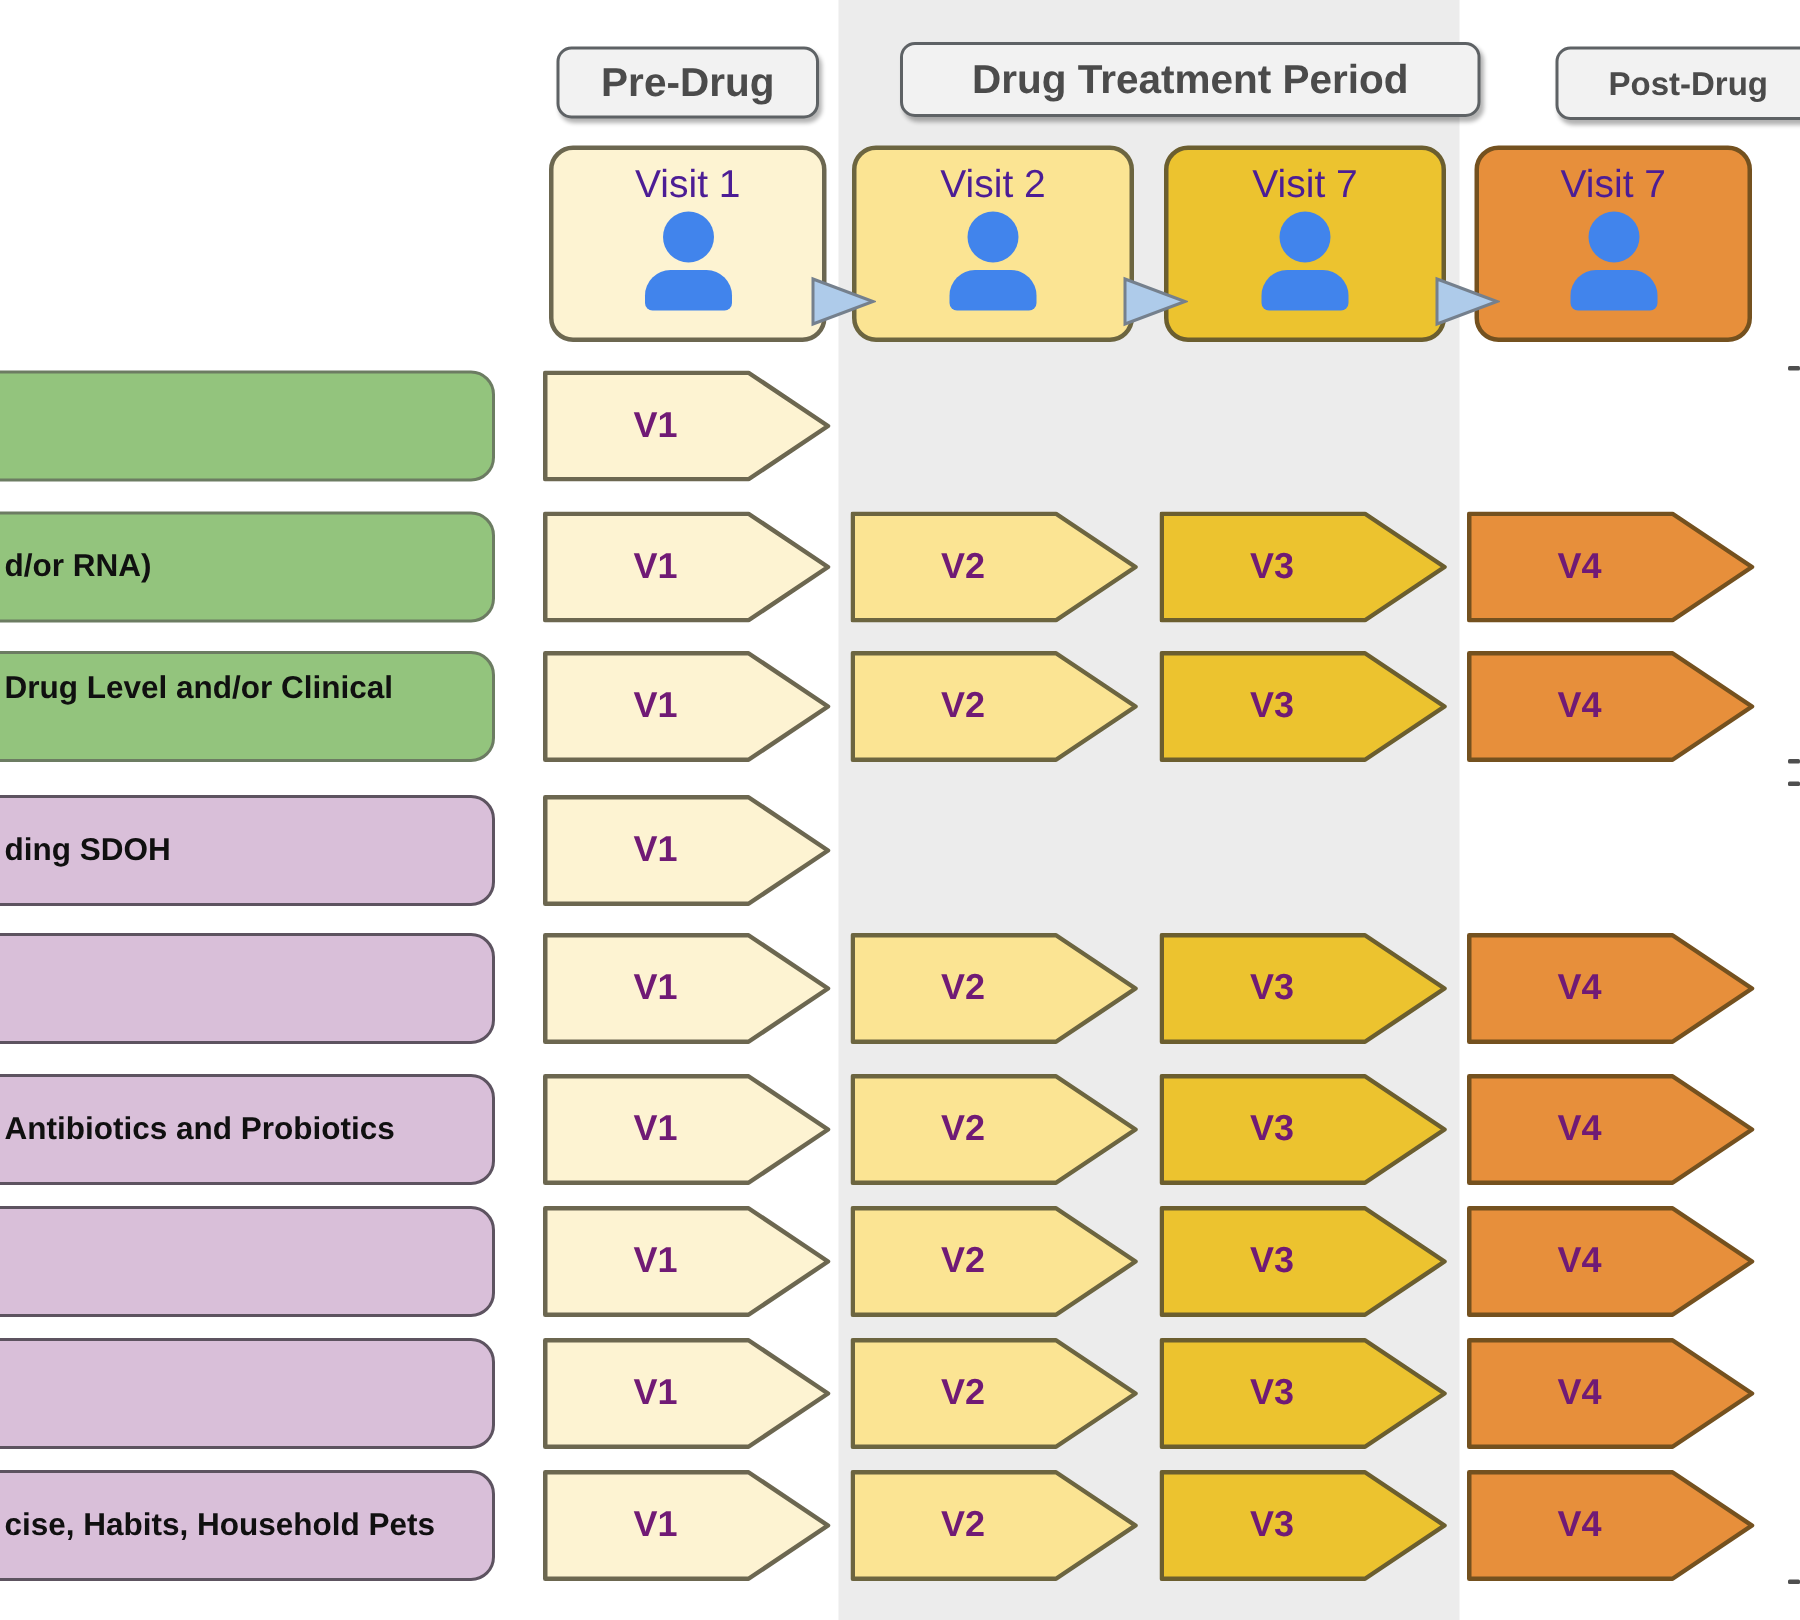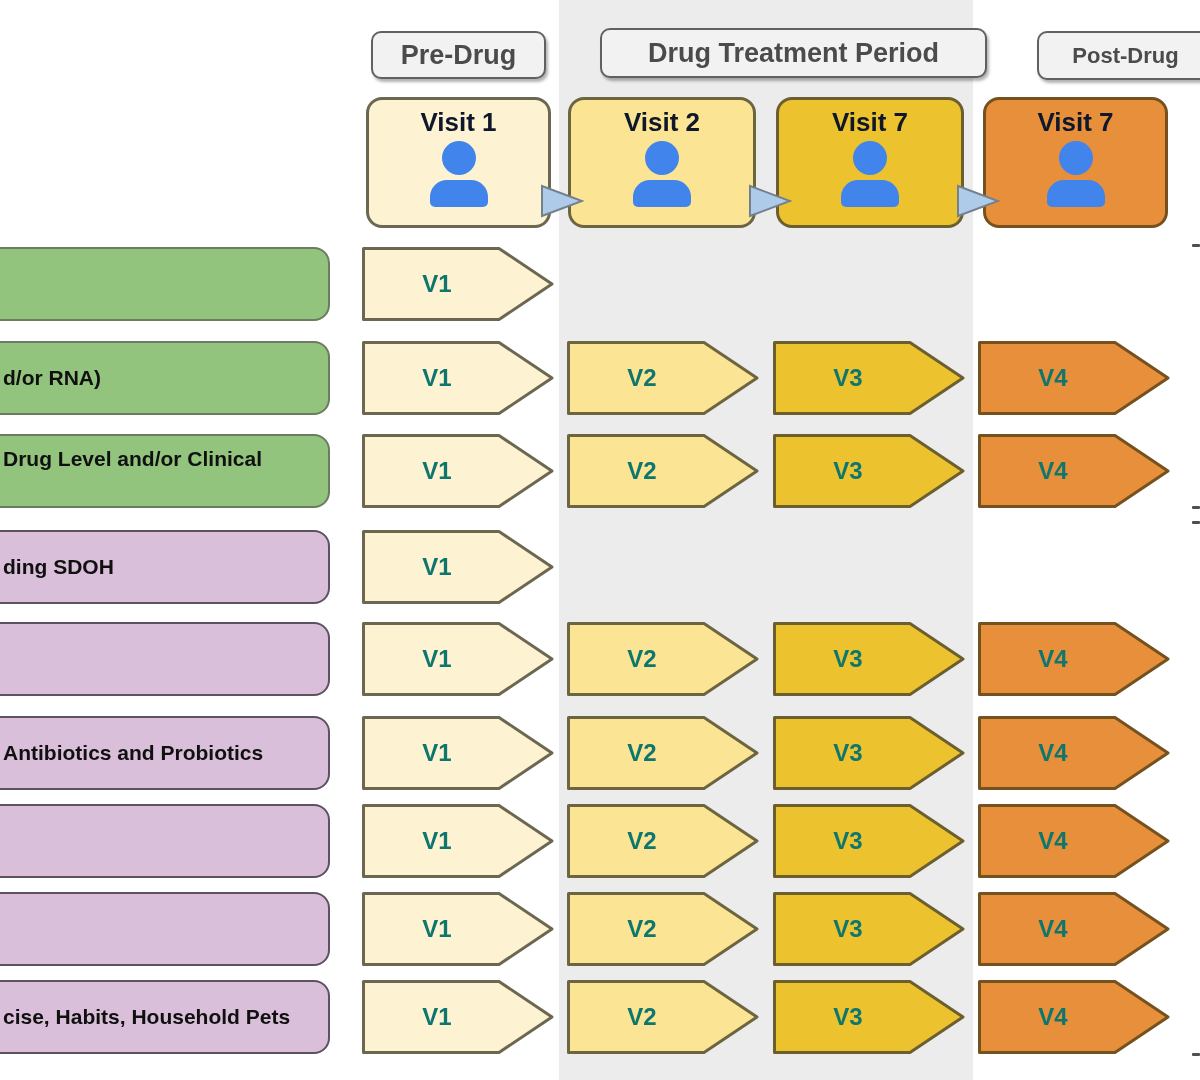--- a/index.html
+++ b/index.html
@@ -18,21 +18,21 @@
   }
   .phase-pre {left:371px;top:31px;width:175px;height:48px;font-size:27px;}
   .phase-dtp {left:572px;top:28px;width:387px;height:50px;font-size:27px;margin-left:28px;}
   .phase-post{left:1037px;top:31px;width:177px;height:49px;font-size:22px;}
 
   
   .visit{
     position:absolute;top:97px;height:131px;border-radius:16px;border:3px solid;
     box-sizing:border-box;display:flex;flex-direction:column;align-items:center;
   }
-  .visit-title{font-weight:bold;font-size:26px;margin-top:7px;color:#0f172a;}
+  .visit-title{font-weight:normal;font-size:26px;margin-top:7px;color:#4c1d95;}
   .visit1{left:366px;width:185px;background:#FDF3D2;border-color:#6C6750;}
   .visit2{left:568px;width:188px;background:#FBE493;border-color:#6C6540;}
   .visit3{left:776px;width:188px;background:#ECC32F;border-color:#6B5E2F;}
   .visit4{left:983px;width:185px;background:#E78F3B;border-color:#74511F;}
 
   
   .person{position:relative;width:64px;height:66px;margin-top:3px;}
   .person .head{
     position:absolute;left:50%;transform:translateX(-50%);top:0;
     width:34px;height:34px;border-radius:50%;background:#4184EC;
@@ -56,21 +56,21 @@
   .rowlabel-text{
     font-weight:bold;font-size:21px;color:#101010;padding-left:31px;white-space:nowrap;
   }
 
   
   .arrow{position:absolute;width:192px;height:74px;}
   .arrow svg{position:absolute;left:0;top:0;}
   .arrow-label{
     position:absolute;left:0;top:0;width:150px;height:100%;
     display:flex;align-items:center;justify-content:center;
-    font-weight:bold;font-size:24px;color:#0f766e;
+    font-weight:bold;font-size:24px;color:#701a75;
   }
 
   
   .tick{position:absolute;left:1192px;width:8px;height:3px;background:#4F4F4F;border-radius:1px;}
 </style>
 </head>
 <body>
 
 <div class="stage">
 

